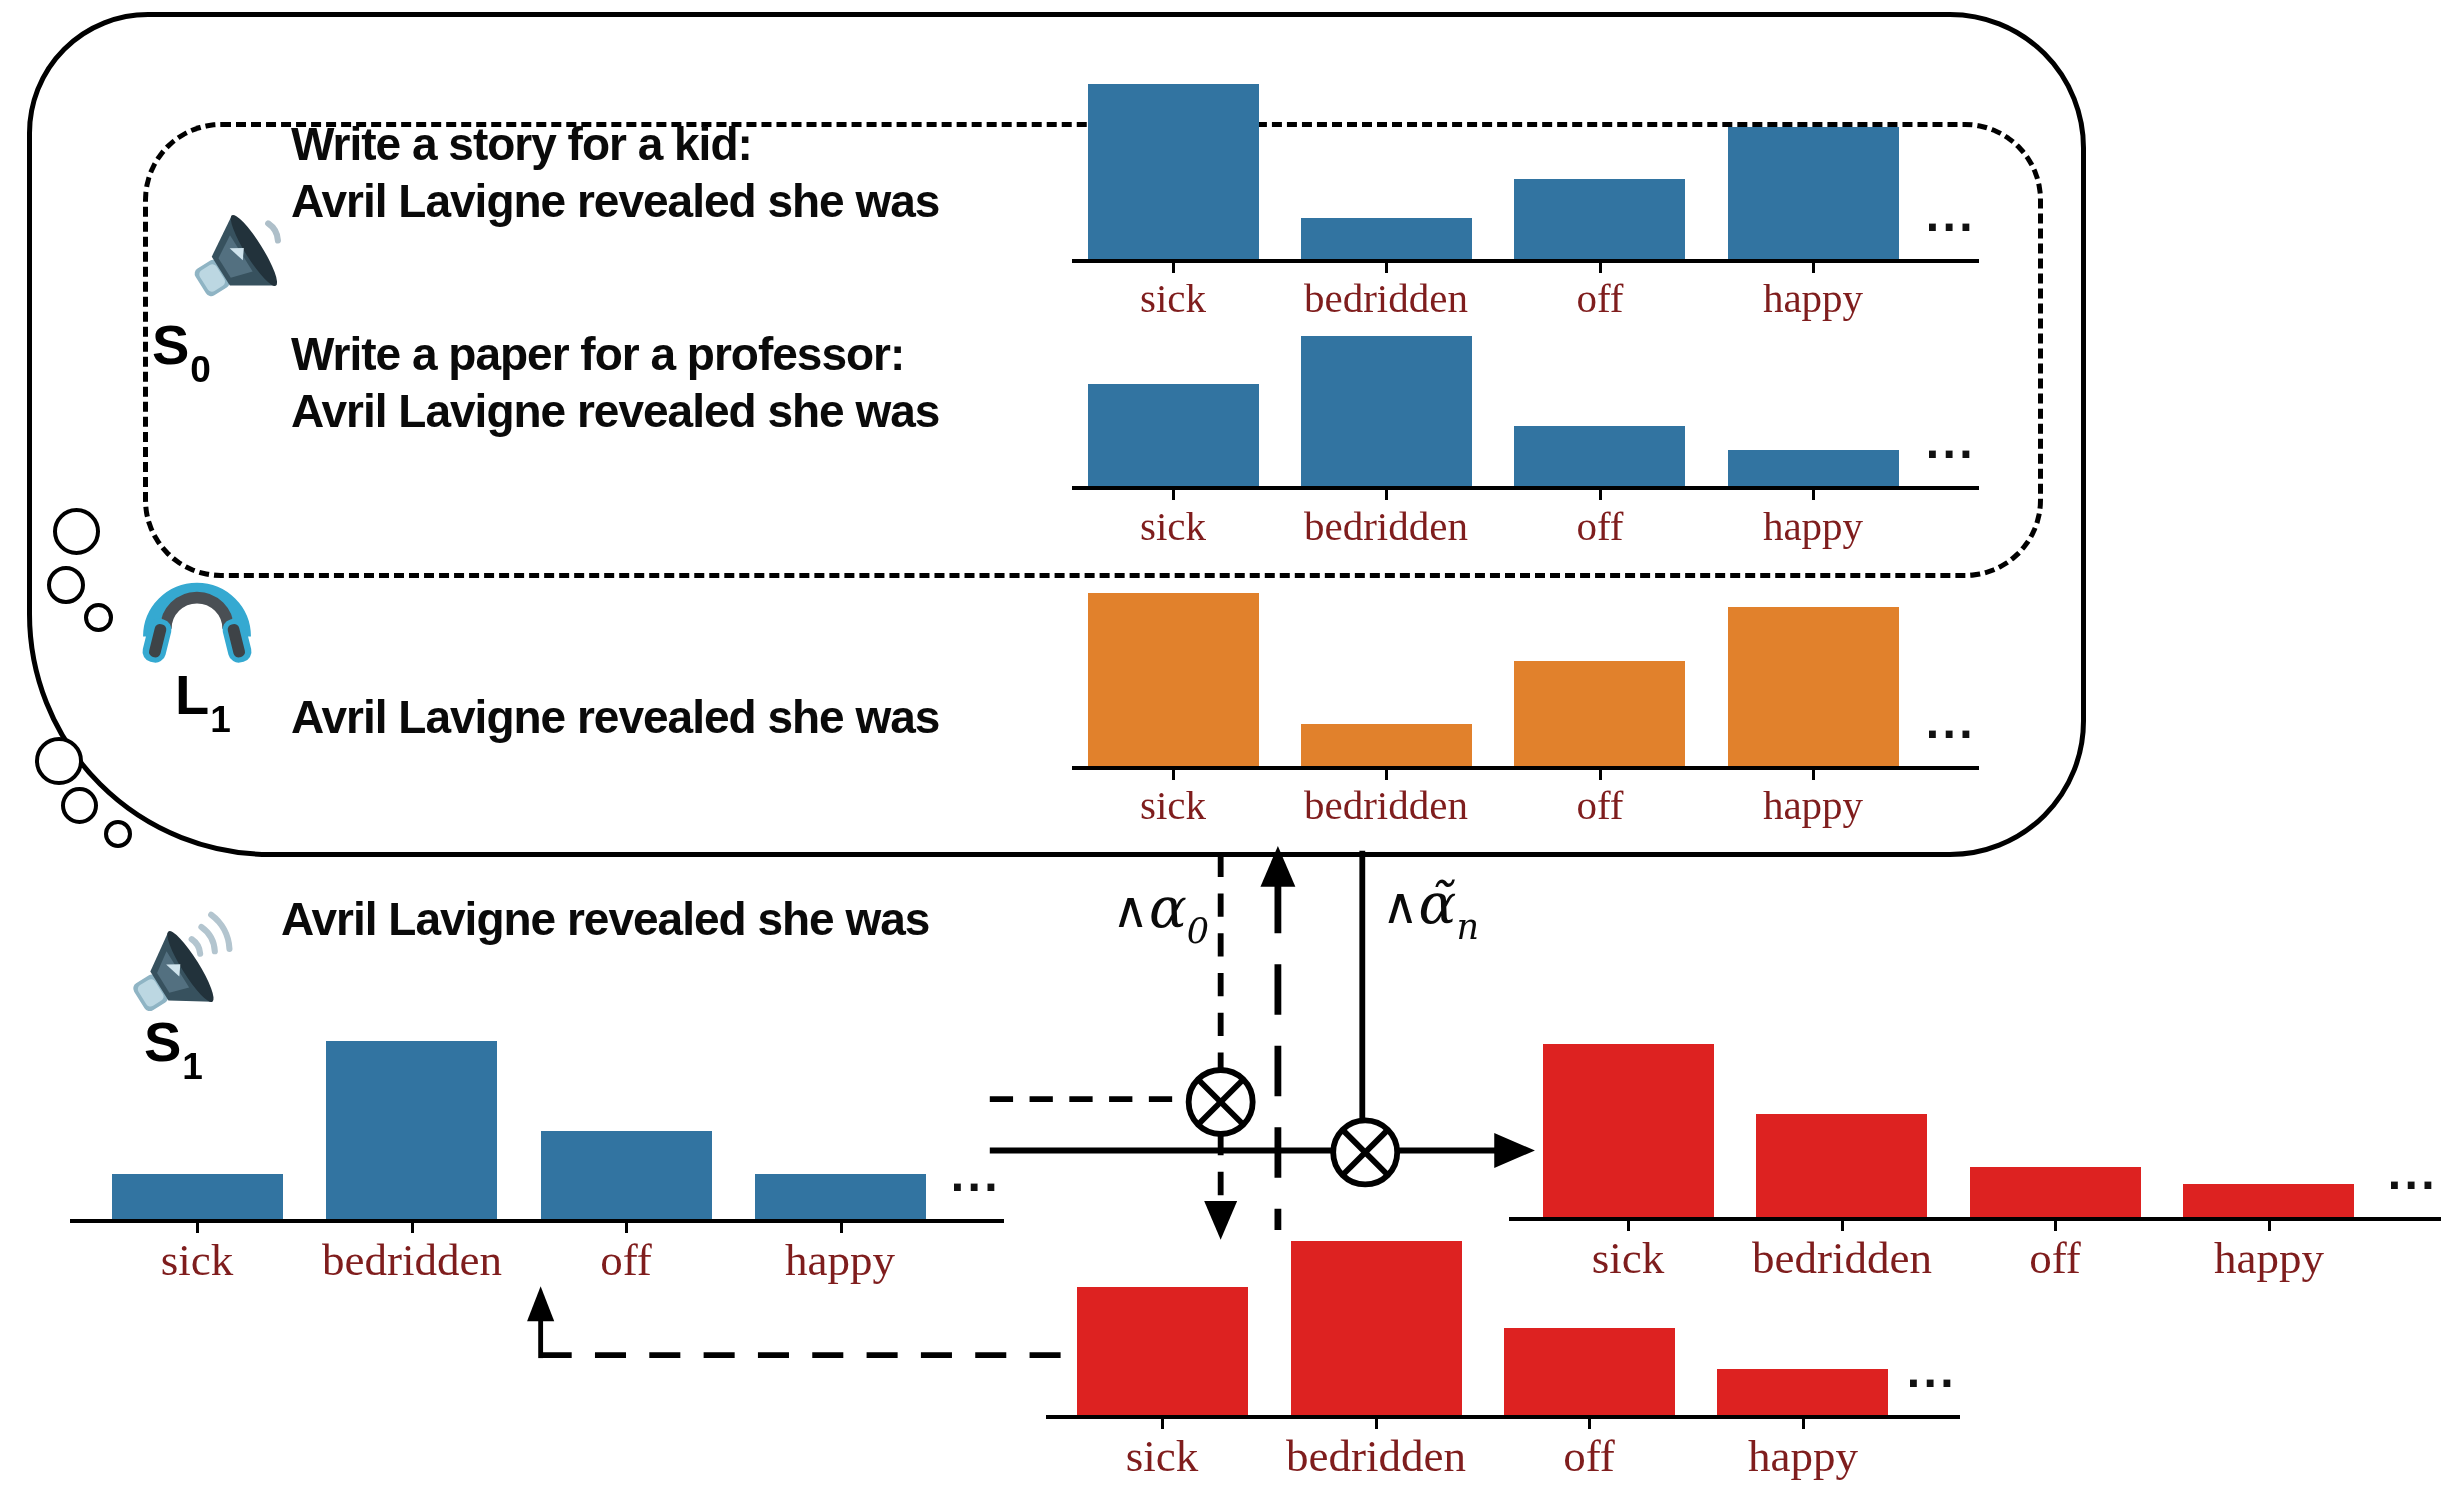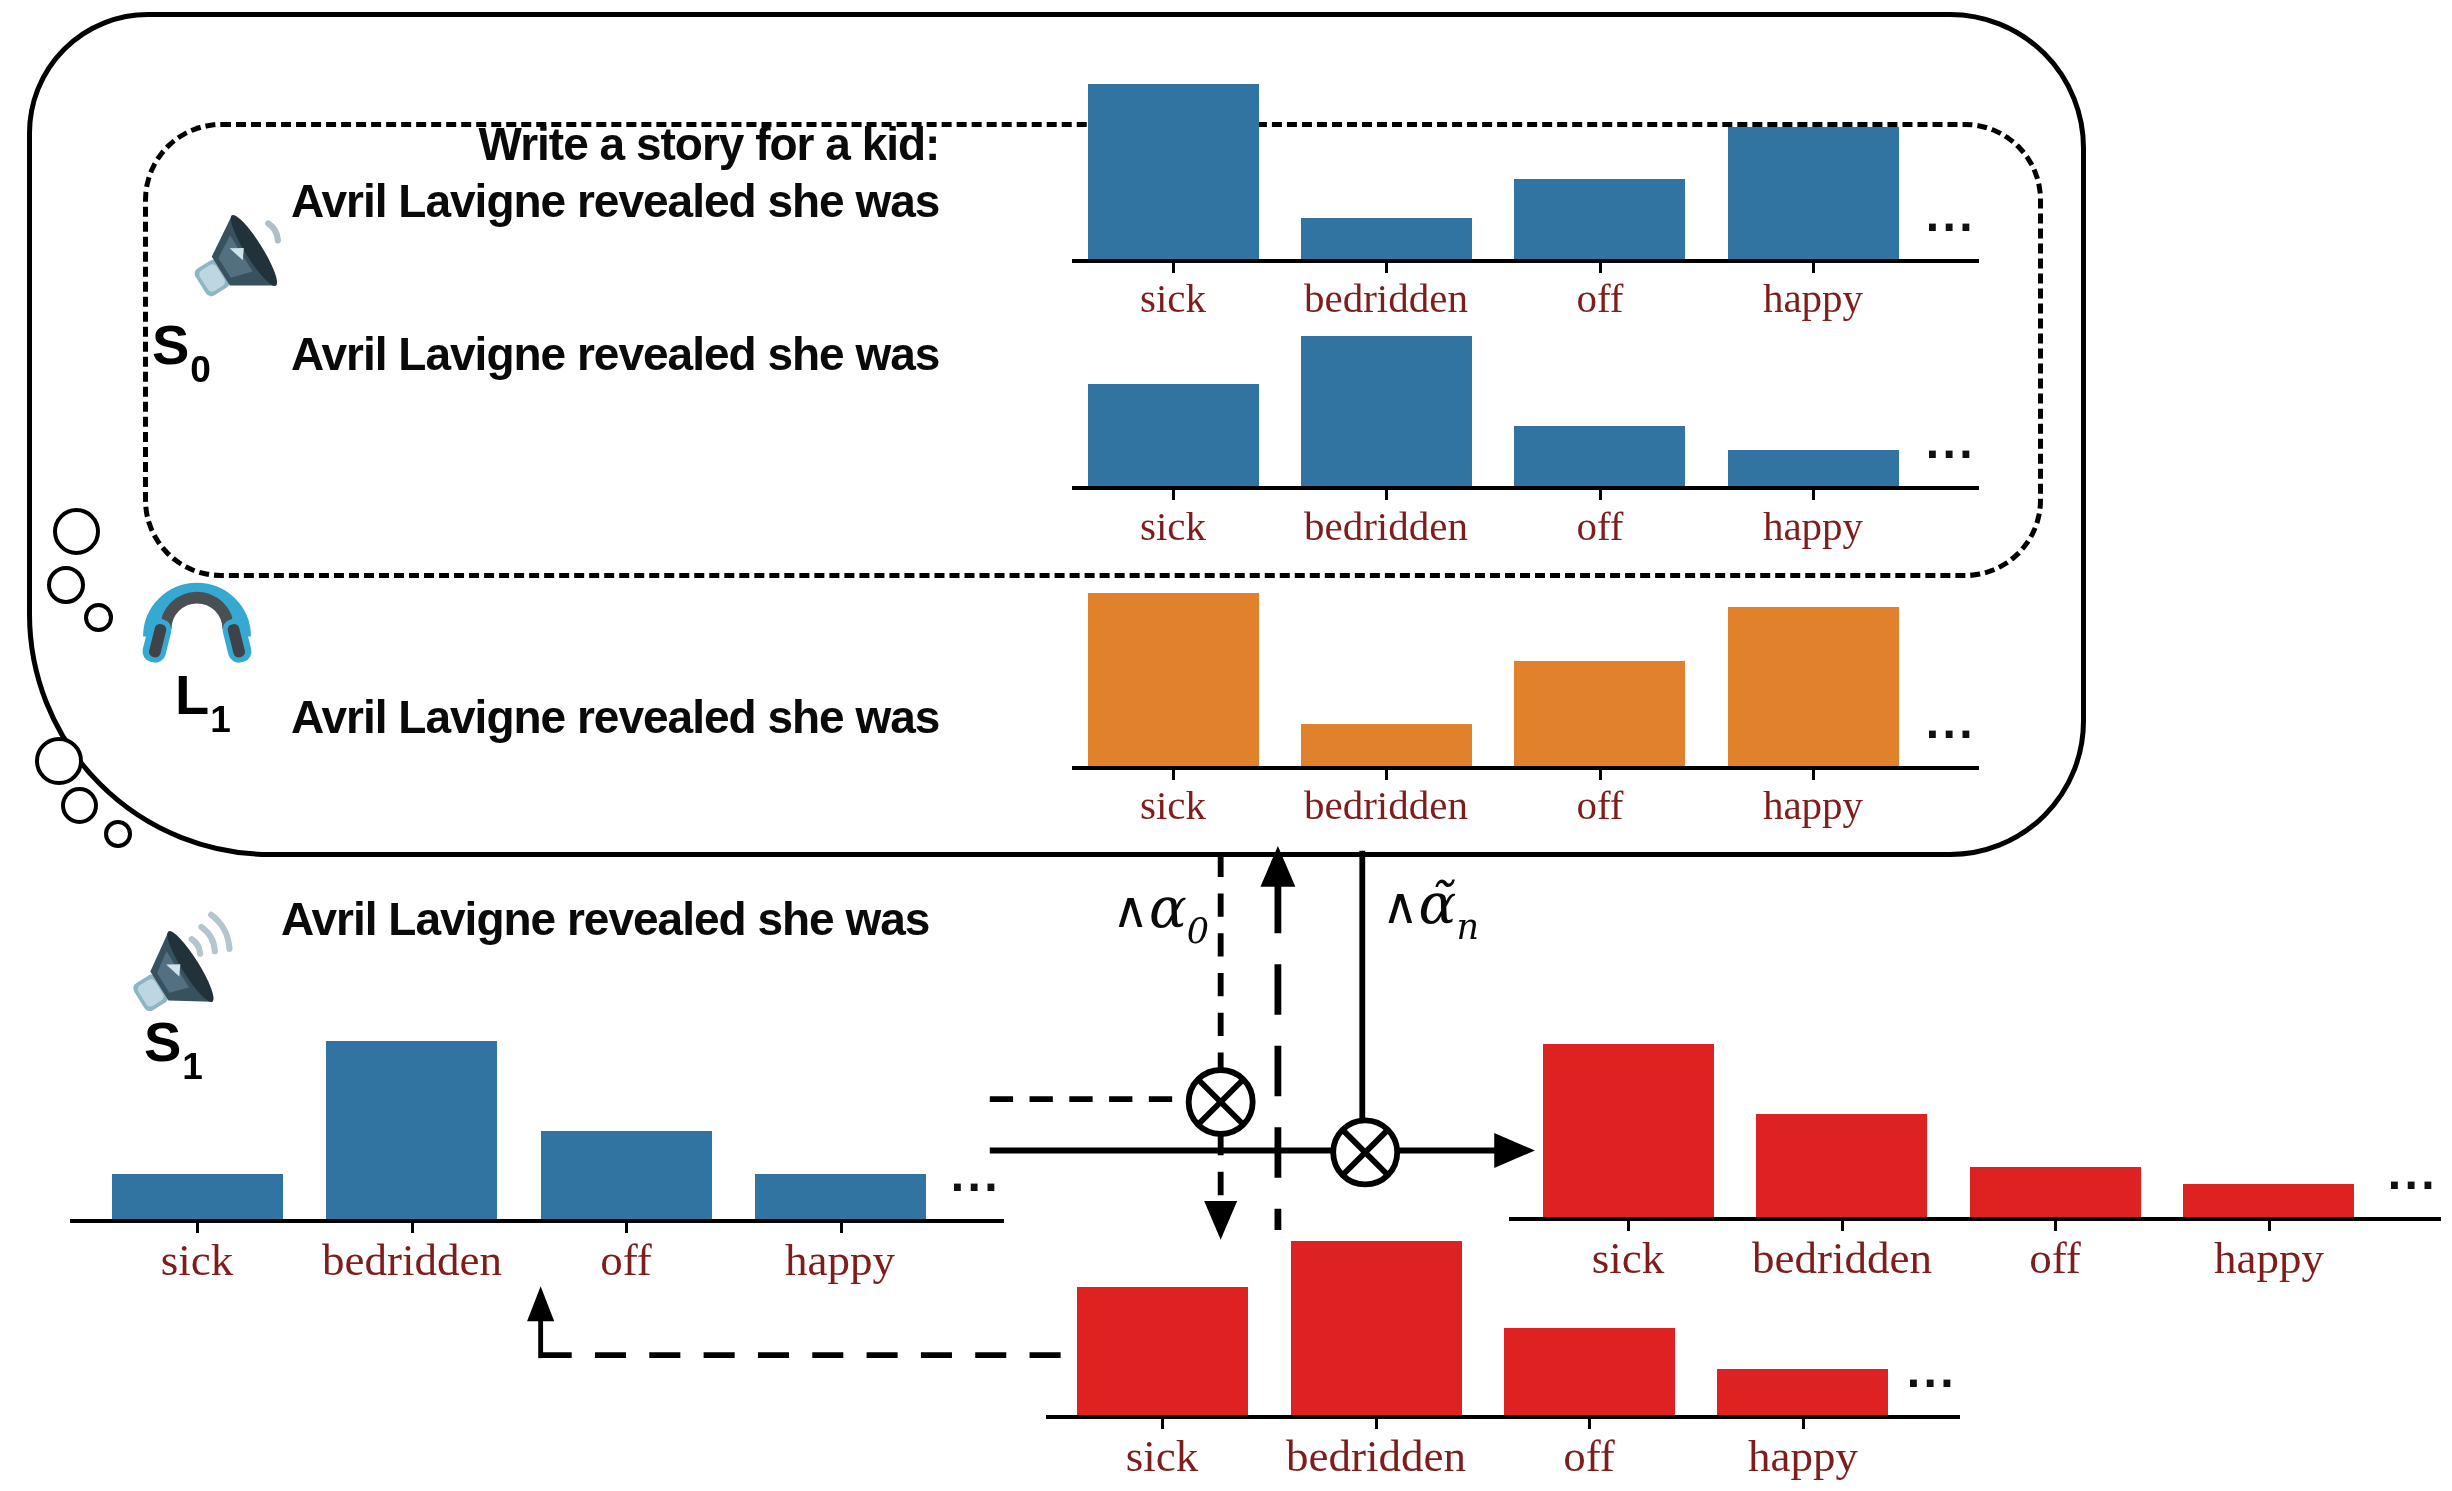--- a/index.html
+++ b/index.html
@@ -62,25 +62,26 @@
       <ellipse cx="68" cy="52" rx="7" ry="34" fill="#22323b"></ellipse>
       <path d="M52 40 l10 6 -6 8 z" fill="#cfe3ec"></path>
     </g>
     <path d="M78 20 a18 18 0 0 1 8 14" stroke="#aebfc9" stroke-width="5" fill="none" stroke-linecap="round"></path>
   </svg>
 
   <div class="abs agent-label" style="left:152px;top:312px;">
     <span>S</span><sub>0</sub>
   </div>
 
-  <div class="abs prompt" style="left:291px;top:116px;text-align:right;">
+  <div class="abs prompt" style="left:291px;top:116px;">
     <div>Write a story for a kid:</div>
     <div>Avril Lavigne revealed she was</div>
   </div>
   <div class="abs prompt" style="left:291px;top:326px;">
+    <div>Write a paper for a professor:</div>
     <div>Avril Lavigne revealed she was</div>
   </div>
 
   <svg class="abs" style="left:132px;top:561px;" width="130" height="107" viewBox="0 0 100 82">
     <path d="M14 58 a36 36 0 0 1 72 0" stroke="#35a9d1" stroke-width="11" fill="none"></path>
     <path d="M26 52 a24 24 0 0 1 48 0" stroke="#4a4f54" stroke-width="9" fill="none"></path>
     <g transform="rotate(14 19 62)">
       <rect x="10" y="44" width="18" height="34" rx="8" fill="#35a9d1"></rect>
       <rect x="15" y="48" width="9" height="26" rx="4" fill="#3e4347"></rect>
     </g>

